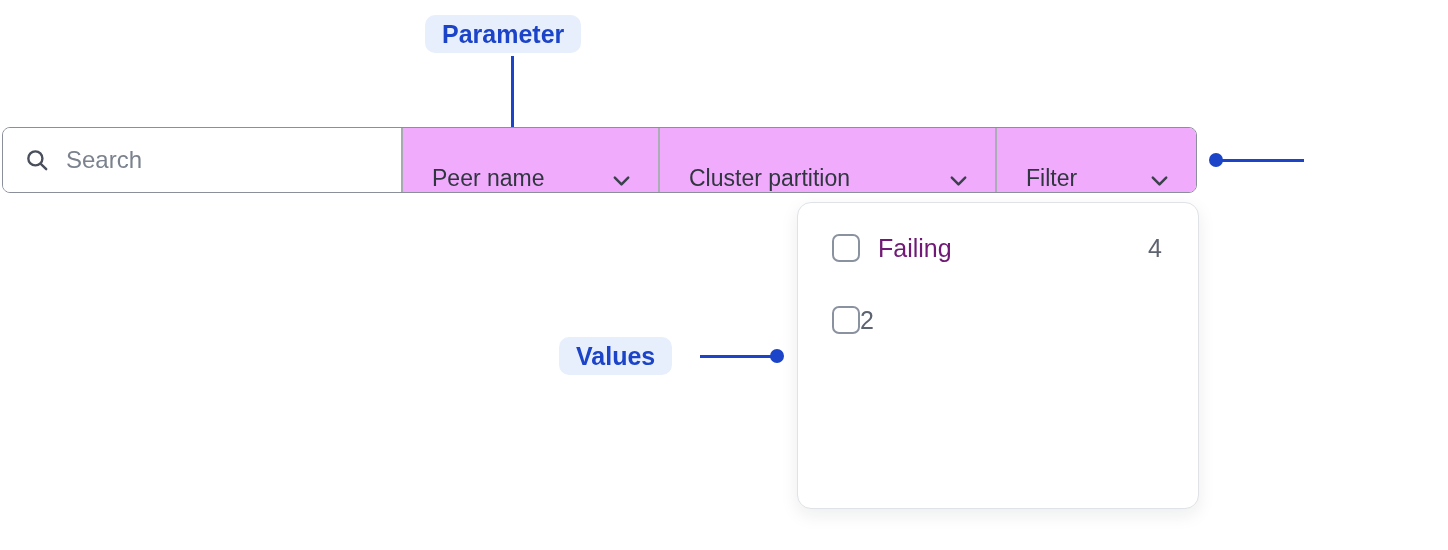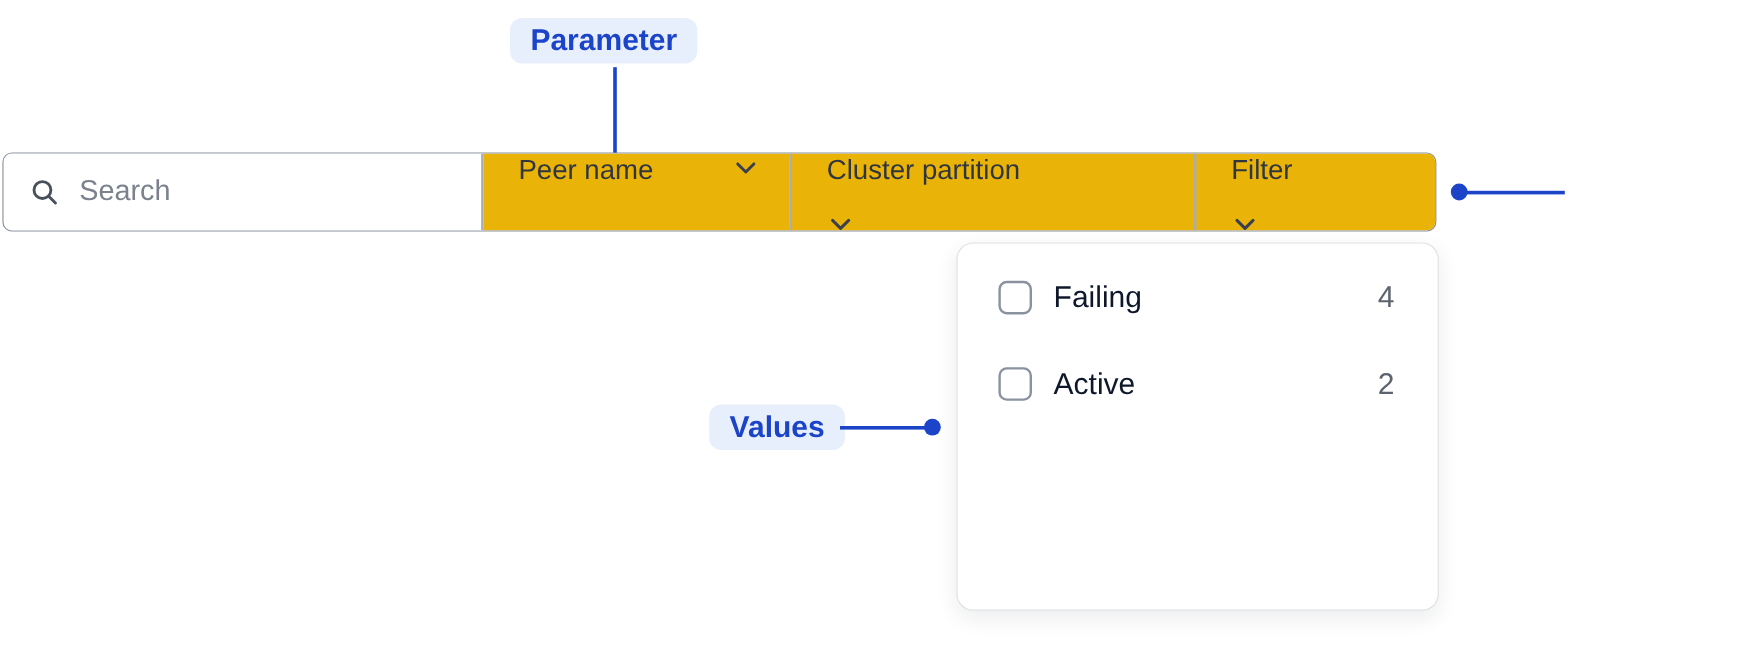--- a/index.html
+++ b/index.html
@@ -58,28 +58,28 @@
     border:none; outline:none;
     flex:1;
     font-family:"Liberation Sans","DejaVu Sans",sans-serif;
     font-size:24px;
     color:#333945;
     background:transparent;
   }
   .searchbox input::placeholder { color:#7B828E; opacity:1; }
   .seg {
     height:100%;
-    background:#eab308;
-    display:flex; align-items:flex-start; justify-content:space-between;
+    background:#f0abfc;
+    display:flex; align-items:flex-end; justify-content:space-between;
     padding:0 25px 0 29px;
     font-size:23px; font-weight:500; color:#30363F;
     gap:20px;
     cursor:pointer;
   }
-  .seg + .seg { border-left:2px solid #A9ADB4;flex-direction:column; }
+  .seg + .seg { border-left:2px solid #A9ADB4; }
   .seg-peer { width:255px; }
   .seg-cluster { width:337px; }
   .seg-status { flex:1; }
   .chev { flex:0 0 auto; display:block; }
 
   
   .panel {
     position:absolute;
     left:797px; top:202px;
     width:402px; height:307px;
@@ -98,21 +98,21 @@
   }
   .checkbox {
     width:28px; height:28px;
     border:2px solid #8A92A0;
     border-radius:7px;
     background:#ffffff;
     flex:0 0 auto;
   }
   .opt-label {
     margin-left:18px;
-    font-size:25px; color:#0f172a;
+    font-size:25px; color:#701a75;
     flex:1;
   }
   .opt-count {
     font-size:25px; color:#5D6470;
   }
 </style>
 </head>
 <body>
 
 <div class="stage">
@@ -156,22 +156,21 @@
   <div class="connector h" style="left:1220px; top:159px; width:84px;"></div>
 
   <div class="panel">
     <div class="opt-row">
       <span class="checkbox"></span>
       <span class="opt-label">Failing</span>
       <span class="opt-count">4</span>
     </div>
     <div class="opt-row">
       <span class="checkbox"></span>
-      <span class="opt-label">Active</span>
       <span class="opt-count">2</span>
     </div>
   </div>
 
-  <div class="pill" style="left:591px; top:337px;">Values</div>
+  <div class="pill" style="left:559px; top:337px;">Values</div>
   <div class="connector h" style="left:700px; top:355px; width:72px;"></div>
   <div class="dot" style="left:770px; top:349px;"></div>
 
 </div>
 
 </body></html>

